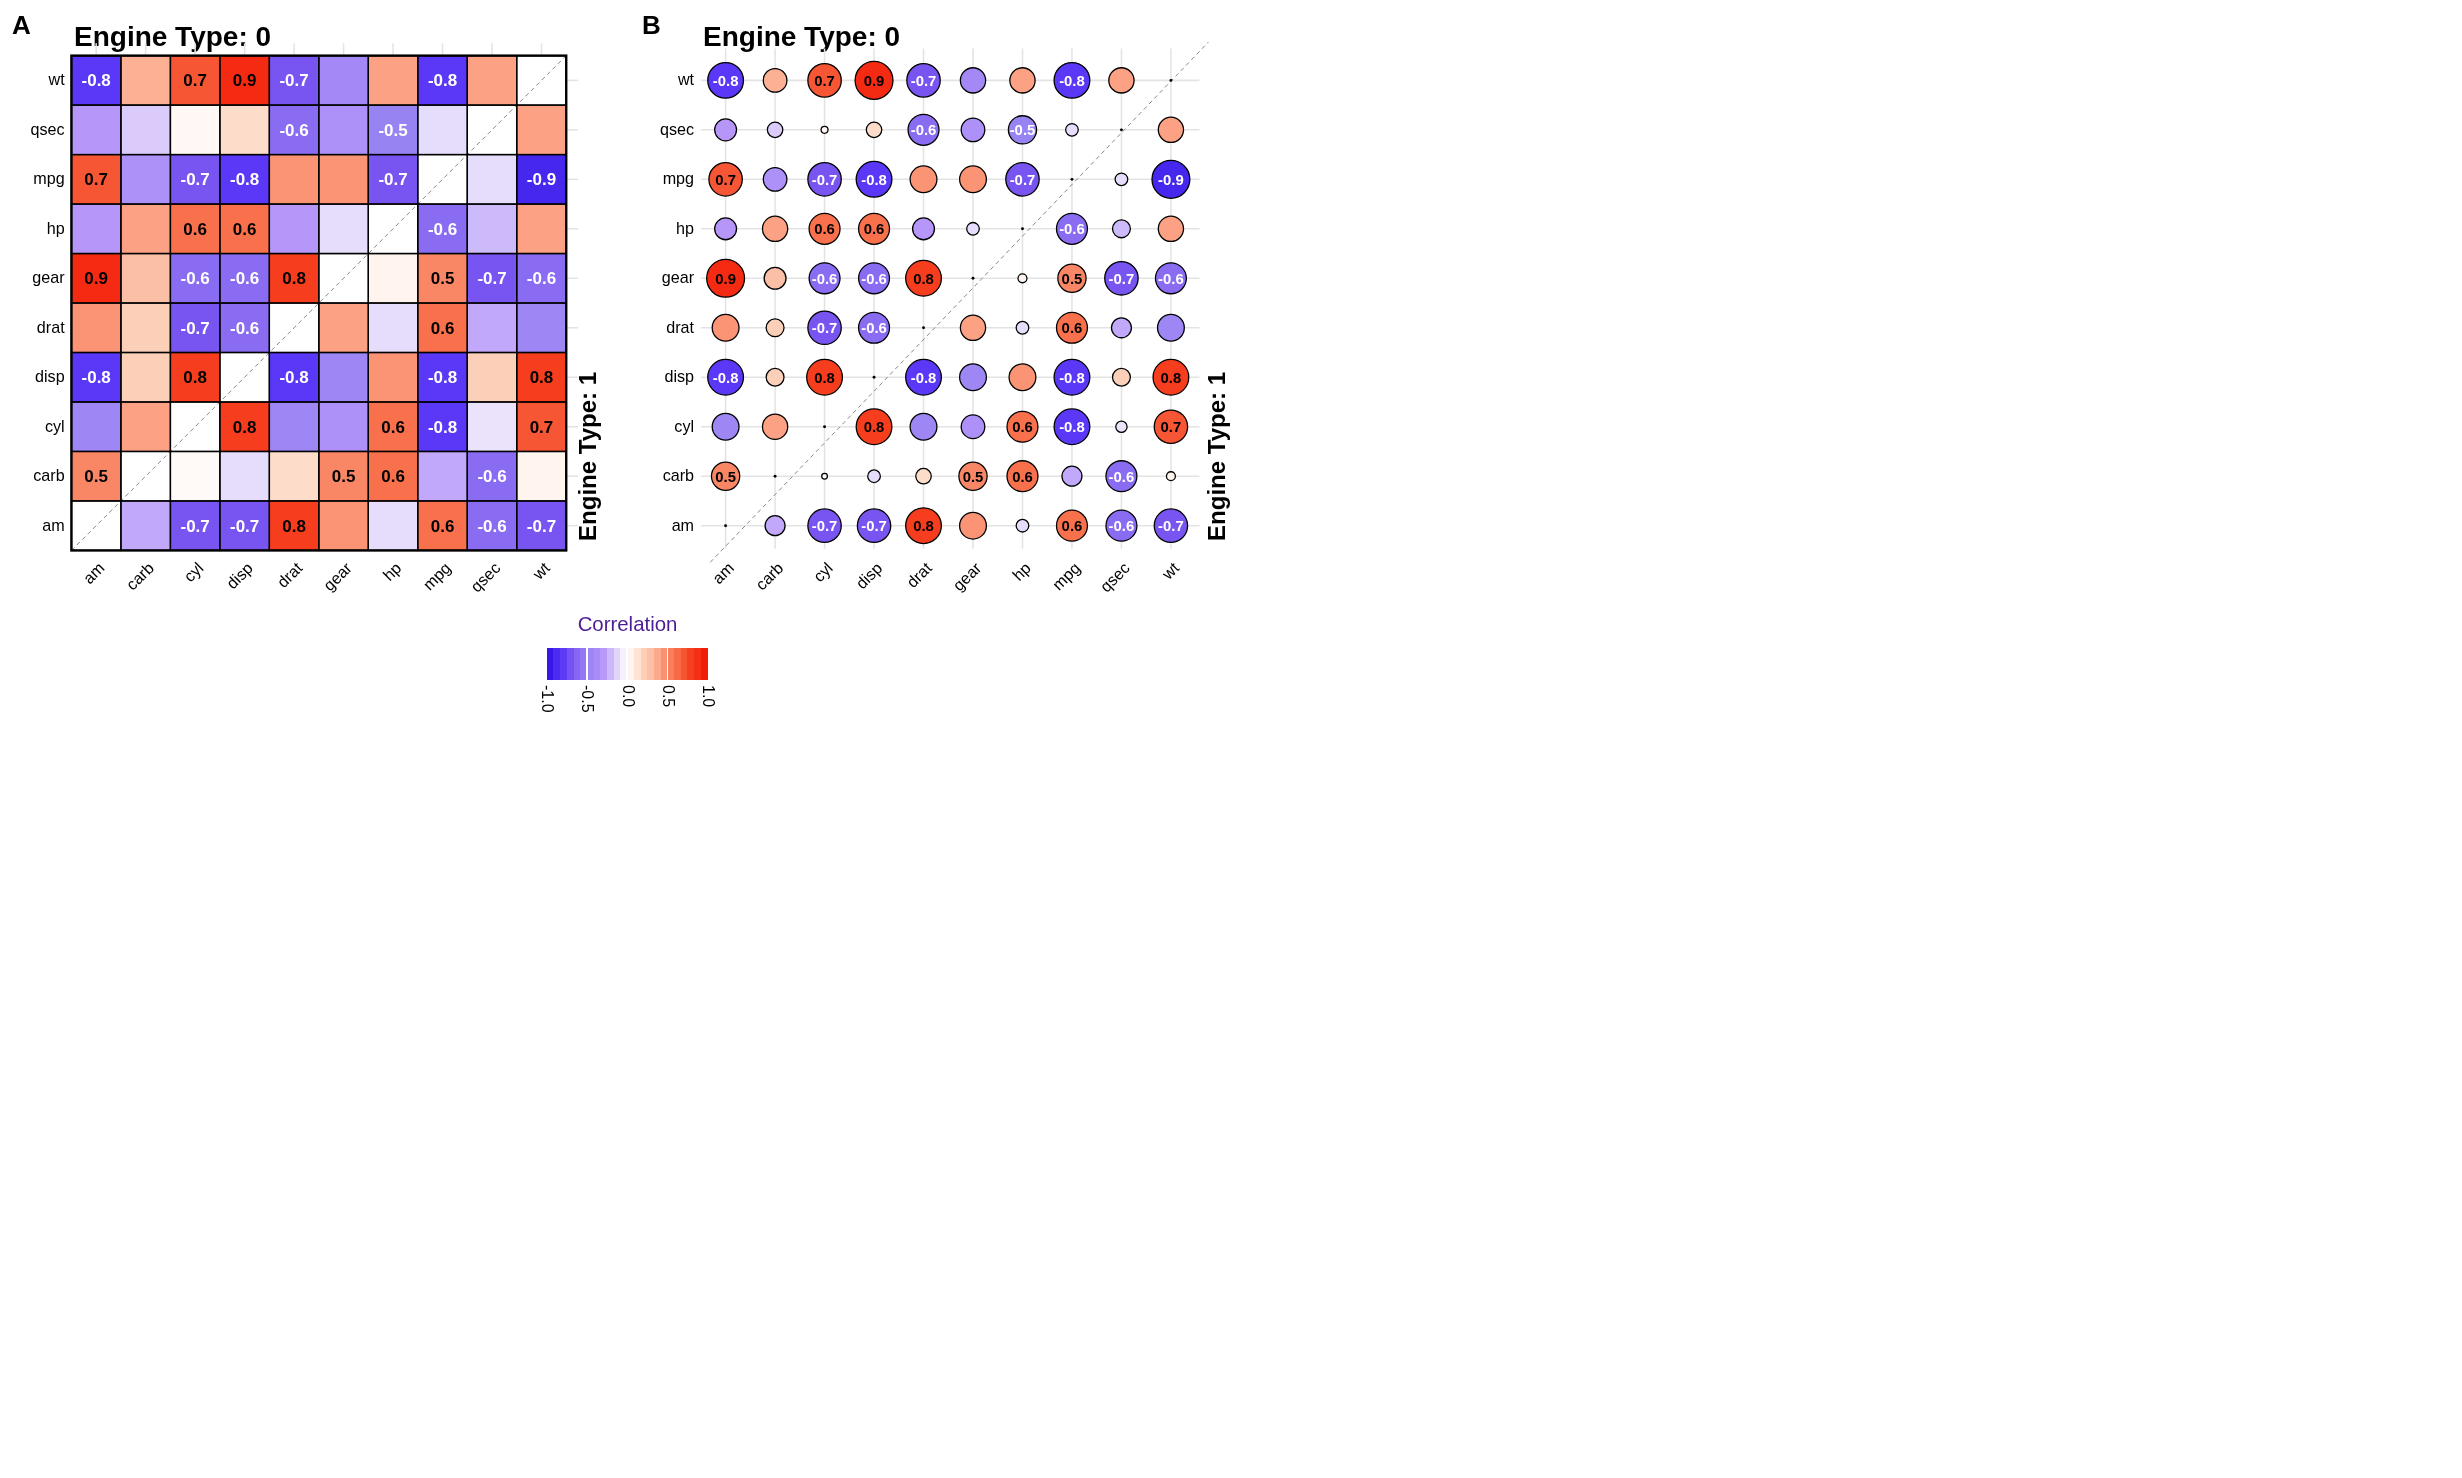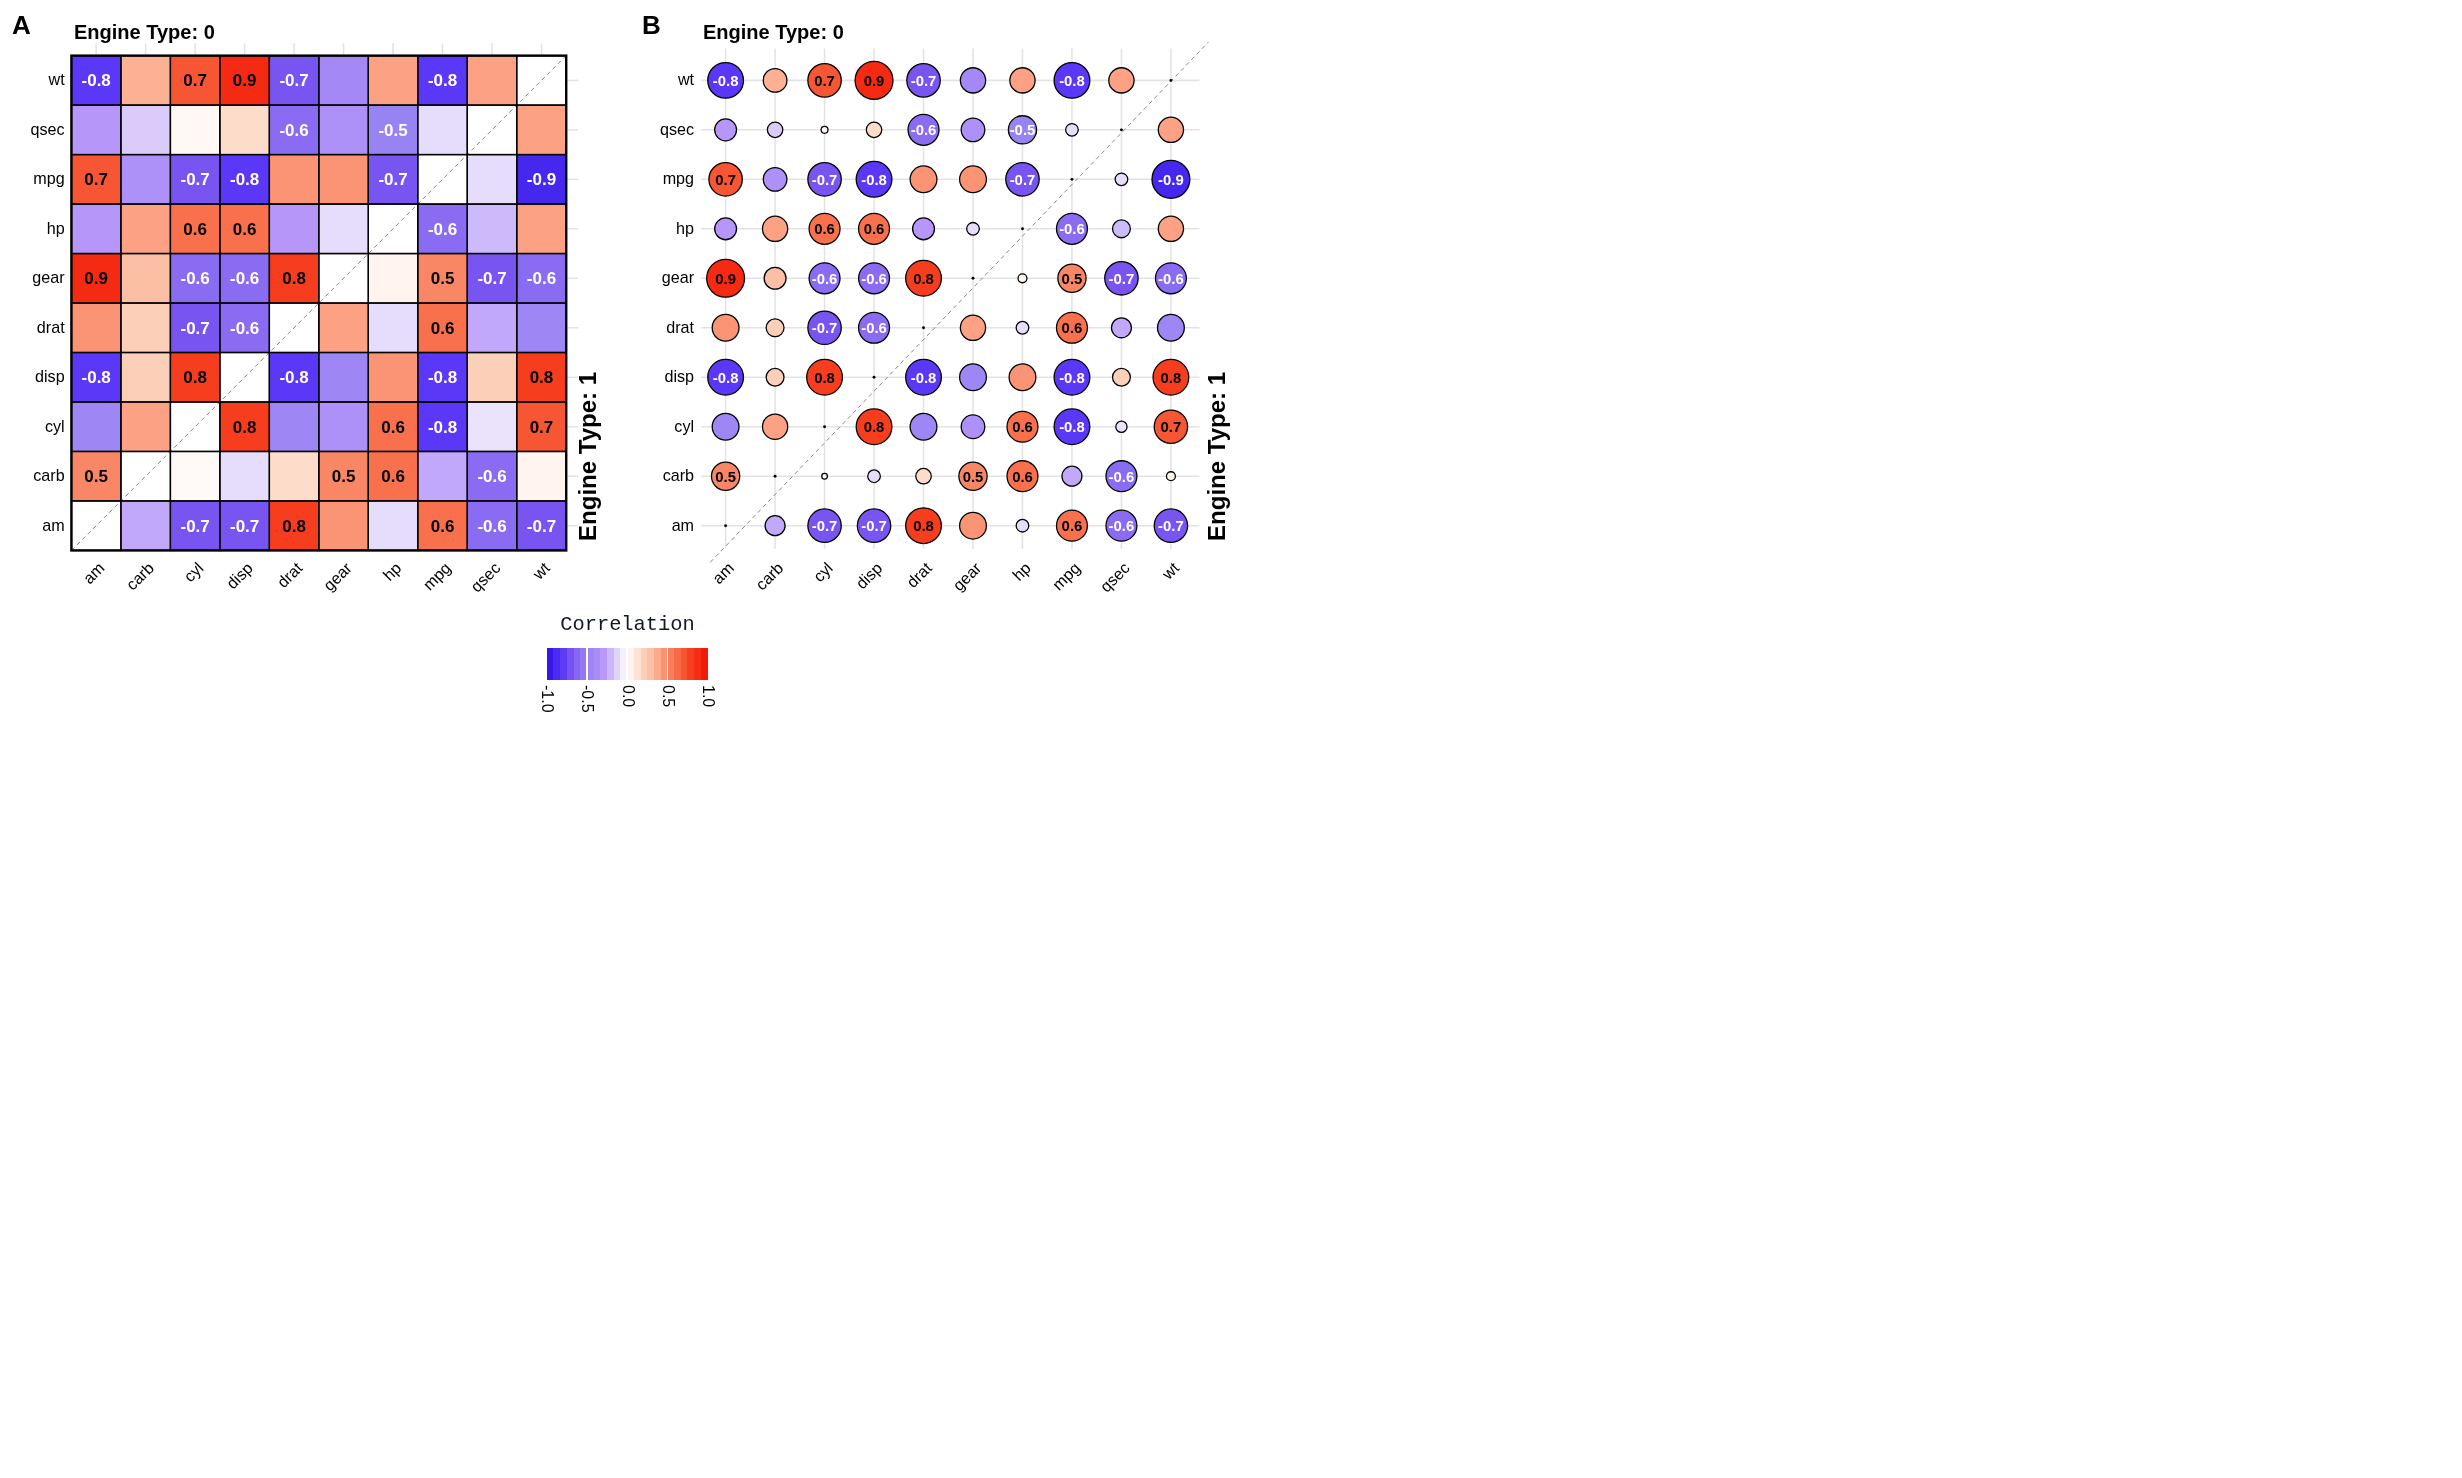--- a/index.html
+++ b/index.html
@@ -4,29 +4,29 @@
 <style>
   html,body{margin:0;padding:0;background:#fff;}
   .page{
     position:relative; width:1231px; height:739px; background:#fff;
     font-family:"Liberation Sans", sans-serif; overflow:hidden;
   }
   .panel-letter{
     position:absolute; font-size:26px; font-weight:bold; color:#000;
   }
   .panel-title{
-    position:absolute; font-size:20px; font-weight:bold; color:#000; white-space:nowrap;
+    position:absolute; font-size:28px; font-weight:bold; color:#000; white-space:nowrap;
   }
   .right-label{
     position:absolute; font-size:24px; font-weight:bold; color:#000;
     writing-mode:vertical-rl; transform:rotate(180deg); white-space:nowrap;
   }
   svg{position:absolute; left:0; top:0;}
   .legend{position:absolute; left:534px; top:613px; width:187px;}
-  .legend-title{ text-align:center; font-size:20.4px; color:#0f172a; margin-bottom:12px;font-family:Liberation Mono, monospace;}
+  .legend-title{ text-align:center; font-size:20.4px; color:#4c1d95; margin-bottom:12px;}
   .legend-bar{
     position:relative; margin-left:12.7px; width:161px; height:32px; display:flex;
   }
   .legend-bar .seg{flex:1 1 auto;}
   .legend-bar .wtick{position:absolute; top:0; width:1.7px; height:32px; background:#fff;}
   .legend-ticks{position:relative; margin-left:12.7px; width:161px; height:49px;}
   .legend-ticks span{
     position:absolute; top:5.1px; font-size:16px; color:#000;
     writing-mode:vertical-rl; white-space:nowrap; letter-spacing:0px;
   }

